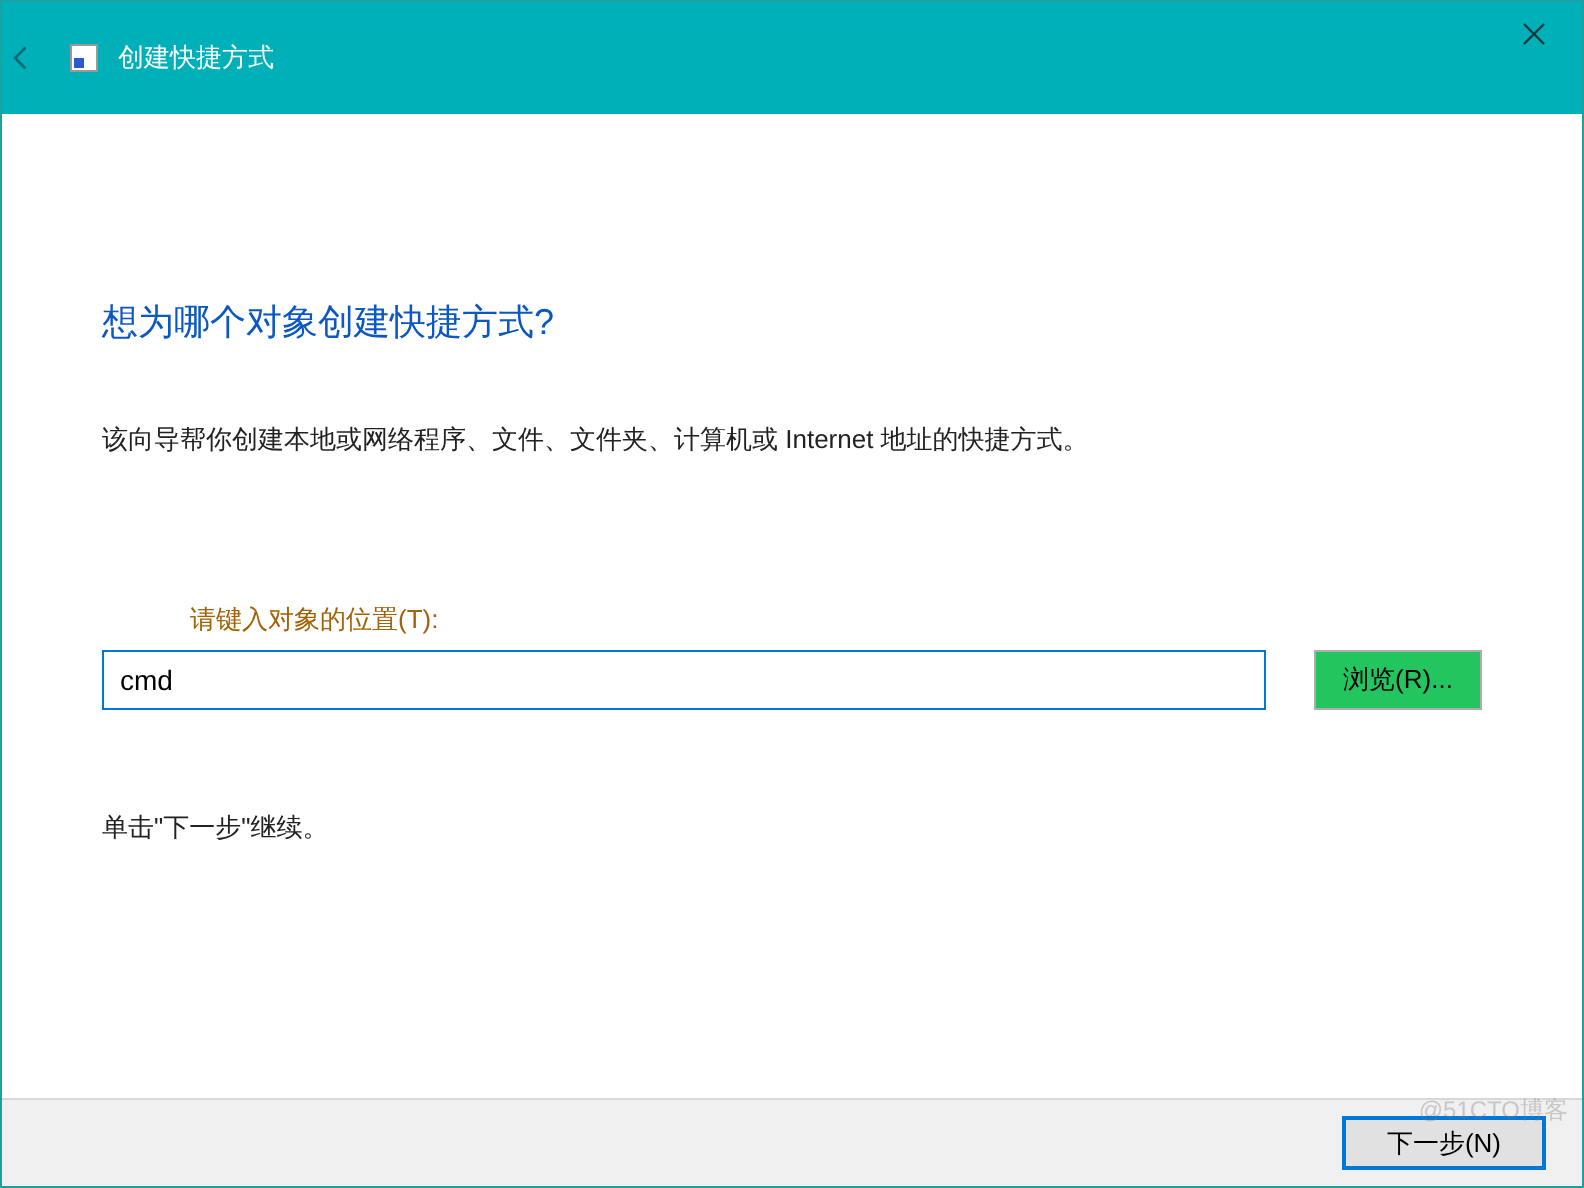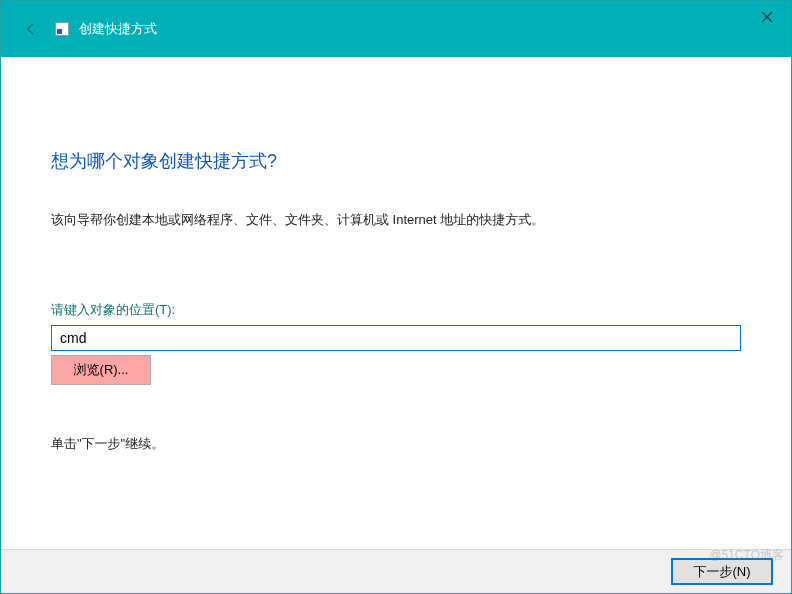--- a/index.html
+++ b/index.html
@@ -18,21 +18,20 @@
       background: #ffffff;
       display: flex;
       flex-direction: column;
     }
     .titlebar {
       height: 56px;
       background: #00b0b9;
       display: flex;
       align-items: center;
       position: relative;
-      padding-left: 20px;
     }
     .back-arrow {
       width: 20px;
       height: 20px;
       margin-right: 14px;
       display: flex;
       align-items: center;
       justify-content: center;
       color: #006a70;
     }
@@ -81,44 +80,44 @@
       margin-bottom: 38px;
       margin-top: 48px;
     }
     .desc {
       font-size: 13px;
       color: #222;
       margin-bottom: 72px;
     }
     .field-label {
       font-size: 13px;
-      color: #0f766e;
+      color: #a16207;
       margin-bottom: 6px;
+      margin-left: 44px;
     }
     .input-row {
       display: flex;
       align-items: stretch;
-      gap: 4px;
+      gap: 24px;
       margin-bottom: 50px;
-      flex-direction: column;
     }
     .location-input {
       flex: 1;
       height: 30px;
       border: 1px solid #0078d7;
       padding: 4px 8px;
       font-size: 14px;
       font-family: inherit;
       outline: none;
       background: #ffffff;
     }
     .browse-btn {
-      width: 100px;
+      width: 84px;
       height: 30px;
-      background: #fca5a5;
+      background: #22c55e;
       border: 1px solid #adadad;
       font-size: 13px;
       font-family: inherit;
       cursor: pointer;
     }
     .hint {
       font-size: 13px;
       color: #222;
     }
     .footer {

